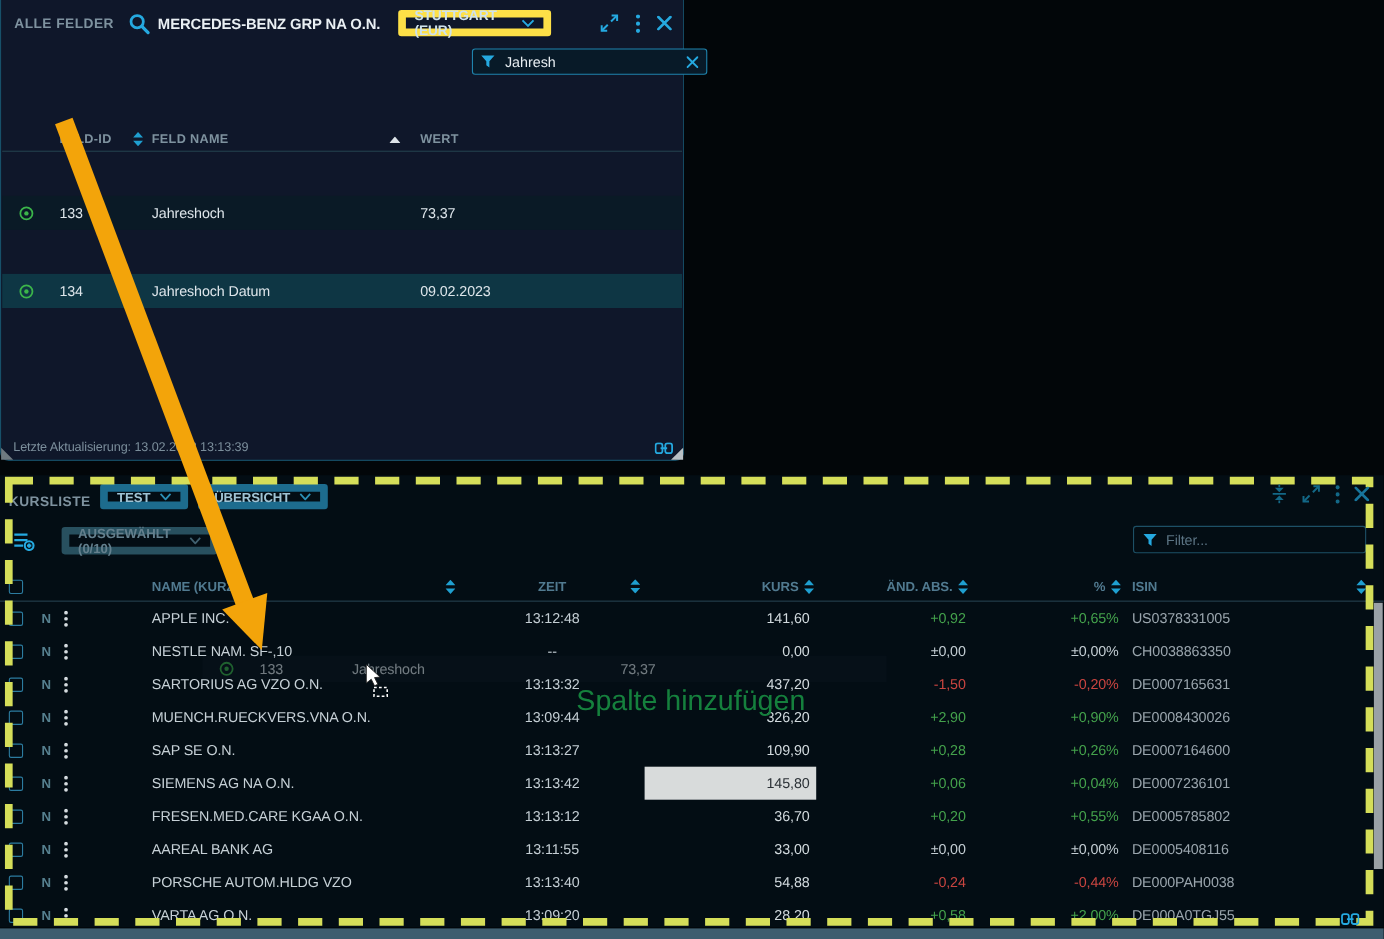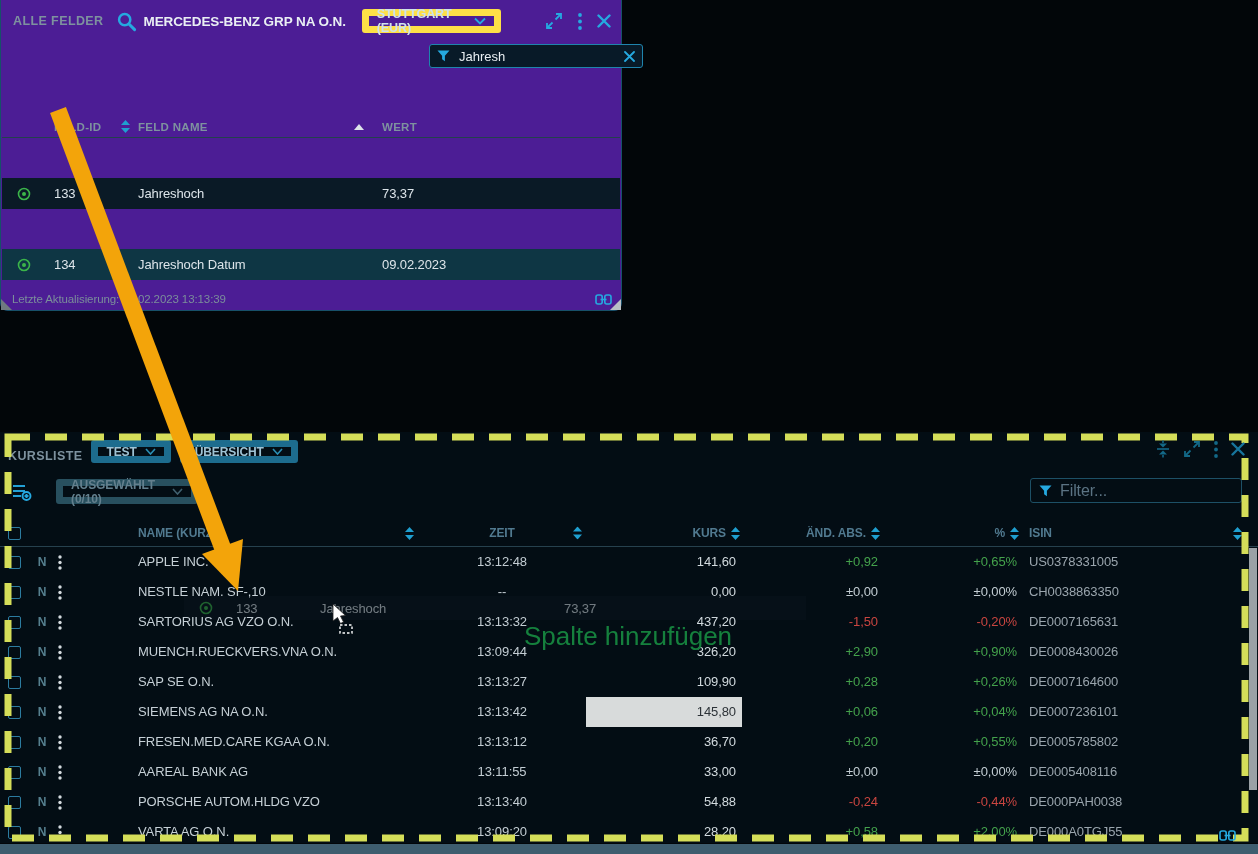--- a/index.html
+++ b/index.html
@@ -5,22 +5,22 @@
   * { box-sizing: border-box; }
   html,body { margin:0; padding:0; }
   body {
     width:1258px; height:854px; position:relative; overflow:hidden;
     background:#020609; font-family:"Liberation Sans", sans-serif;
     -webkit-font-smoothing:antialiased; letter-spacing:-0.1px;
   }
   svg { display:block; }
 
   
-  .panel-top { position:absolute; left:0; top:0; width:622px; height:311px;
-    background:#4c1d95; border:1px solid #175069; border-top:none;
+  .panel-top { position:absolute; left:0; top:0; width:622px; height:419px;
+    background:#0f172a; border:1px solid #175069; border-top:none;
     border-radius:0 0 8px 8px; }
   .tp-header { position:absolute; top:6px; left:12px; right:10px; height:30px;
     display:flex; align-items:center; }
   .tp-title { color:#7e929f; font-size:12.5px; font-weight:700; letter-spacing:.4px; }
   .tp-search { margin-left:12px; }
   .tp-instrument { margin-left:7px; color:#e9eff3; font-size:13.5px; font-weight:700; white-space:nowrap; }
   .dd { display:flex; align-items:center; justify-content:space-between;
     border:7px solid #fde047; border-radius:3px; height:24px; padding:0 8px; cursor:pointer; }
   .tp-exch { margin-left:16px; width:139px; color:#cfe2ec; font-size:12.5px; font-weight:700; }
   .tp-icons { margin-left:auto; display:flex; align-items:center; gap:15px; }
@@ -57,21 +57,21 @@
     background:#030d14; overflow:hidden; }
   .drop-dashes { position:absolute; left:0; top:0; z-index:5; pointer-events:none; }
   .bp-header { position:absolute; top:8px; left:8px; display:flex; align-items:flex-end; gap:9px; z-index:2; }
   .bp-title { color:#7e929f; font-size:12.5px; font-weight:700; letter-spacing:.4px; }
   .bp-dd { border-color:#1d6c8e; color:#9fc3d4; font-size:12px; font-weight:700; height:23px; gap:8px; }
   .bp-icons { position:absolute; top:8px; right:13px; display:flex; align-items:center; gap:13px; z-index:6; }
   .bp-row2 { position:absolute; top:47px; left:12px; display:flex; align-items:center; gap:24px; z-index:2; }
   .bp-sel { border-color:#28505f; color:#64808e; width:142px; height:25px; font-size:12px; font-weight:700; }
   .bp-filterbox { position:absolute; top:46px; right:16px; width:212px; height:25px;
     border:1px solid #1d5066; border-radius:3px; display:flex; align-items:center;
-    gap:8px; padding:0 8px; color:#5b7383; font-size:16px; z-index:2; }
+    gap:8px; padding:0 8px; color:#5b7383; font-size:13px; z-index:2; }
 
   .bp-table { position:absolute; top:88px; left:0; right:0; }
   .bp-grid { display:grid; grid-template-columns:30px 24px 84px 280px 168px 156px 140px 139px 196px 1fr; }
   .bp-thead { height:27px; align-items:center; border-bottom:1px solid #26414e; }
   .bp-th { color:#517a90; font-size:12px; font-weight:700; white-space:nowrap; }
   .thflex { display:flex; align-items:center; }
   .th-name { justify-content:space-between; padding-right:4px; }
   .th-zeit { position:relative; justify-content:center; }
   .th-zeit .sort-abs { position:absolute; right:4px; top:50%; transform:translateY(-50%); }
   .th-right { justify-content:flex-end; gap:5px; padding-right:2px; }

